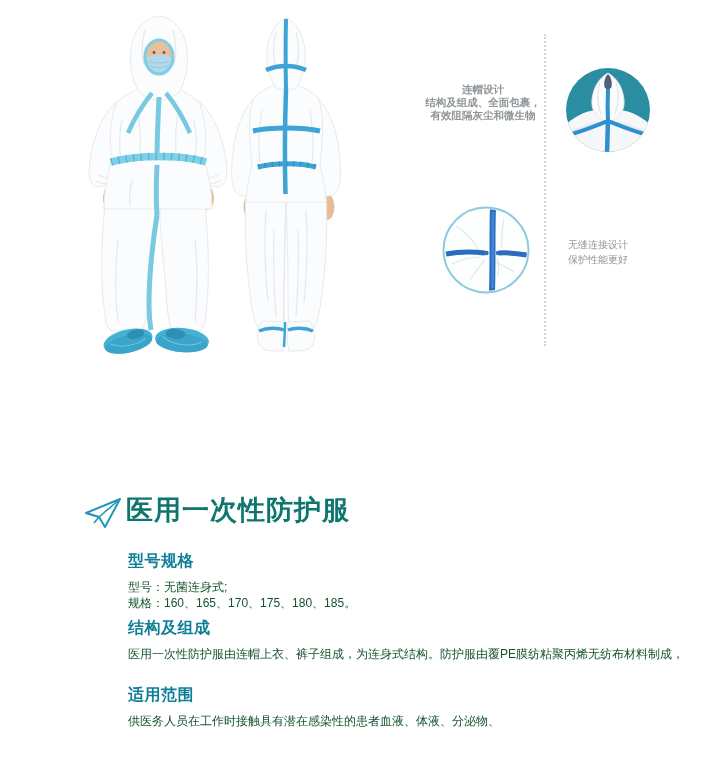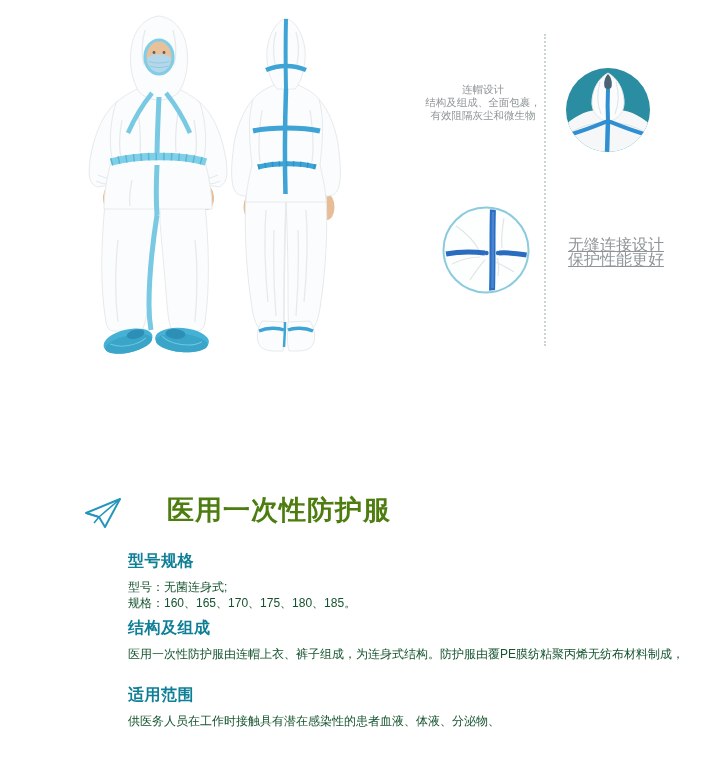--- a/index.html
+++ b/index.html
@@ -6,30 +6,30 @@
   .page{position:relative;width:720px;height:778px;background:#ffffff;overflow:hidden;
         font-family:"Liberation Sans","DejaVu Sans",sans-serif;}
   svg{display:block;}
   .suit{fill:#fbfcfd;stroke:#e7eaec;stroke-width:1;}
   .crease{stroke:#e7eaec;stroke-width:1.3;fill:none;}
   .crease2{stroke:#e2e6e8;stroke-width:1.2;fill:none;}
   .photos{position:absolute;left:0;top:0;}
   .dotted-sep{position:absolute;left:544px;top:34px;height:312px;width:0;
               border-left:2px dotted #ccd2d5;}
   .callout-hood-text{position:absolute;left:424px;top:83px;width:118px;text-align:center;
-    color:#8f9598;font-size:10.5px;line-height:13px;}
+    color:#8f9598;font-size:10.5px;line-height:13px;font-weight:bold;}
   .callout-hood-text .c-title{display:block;}
   .callout-seam-text{position:absolute;left:568px;top:237px;color:#8f9598;
-    font-size:16px;line-height:15px;text-align:right;text-decoration:underline;}
+    font-size:10px;line-height:15px;text-align:right;}
   .detail-circle{position:absolute;border-radius:50%;}
   .circle-hood{left:566px;top:68px;width:84px;height:84px;}
   .circle-seam{left:442px;top:206px;width:88px;height:88px;}
   .plane-icon{position:absolute;left:84px;top:496px;width:38px;height:34px;}
   .intro-title{position:absolute;left:126px;top:492px;font-size:27px;font-weight:bold;
-    color:#4d7c0f;letter-spacing:1px;white-space:nowrap;margin-left:41px;}
+    color:#0f766e;letter-spacing:1px;white-space:nowrap;}
   .intro-subtitle{position:absolute;left:128px;top:524px;font-size:16.5px;color:#9aa1a5;
     letter-spacing:0.2px;white-space:nowrap;}
   .section{position:absolute;left:128px;width:585px;}
   .sec-1{top:551px;} .sec-2{top:618px;} .sec-3{top:685px;}
   .sec-heading{font-size:16px;font-weight:bold;color:#0e7f96;margin:0 0 8px 0;
     letter-spacing:0.5px;}
   .sec-line{font-size:12px;color:#14532d;line-height:15.5px;white-space:nowrap;}
 </style>
 </head>
 <body>

